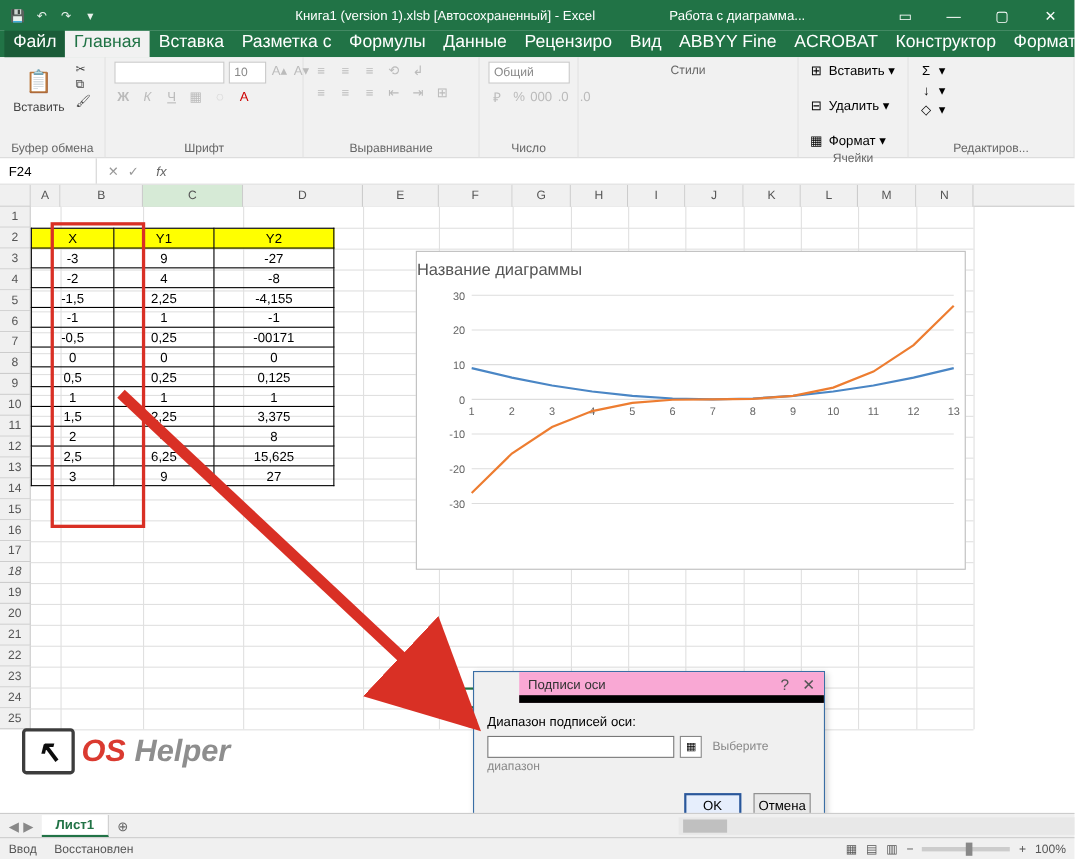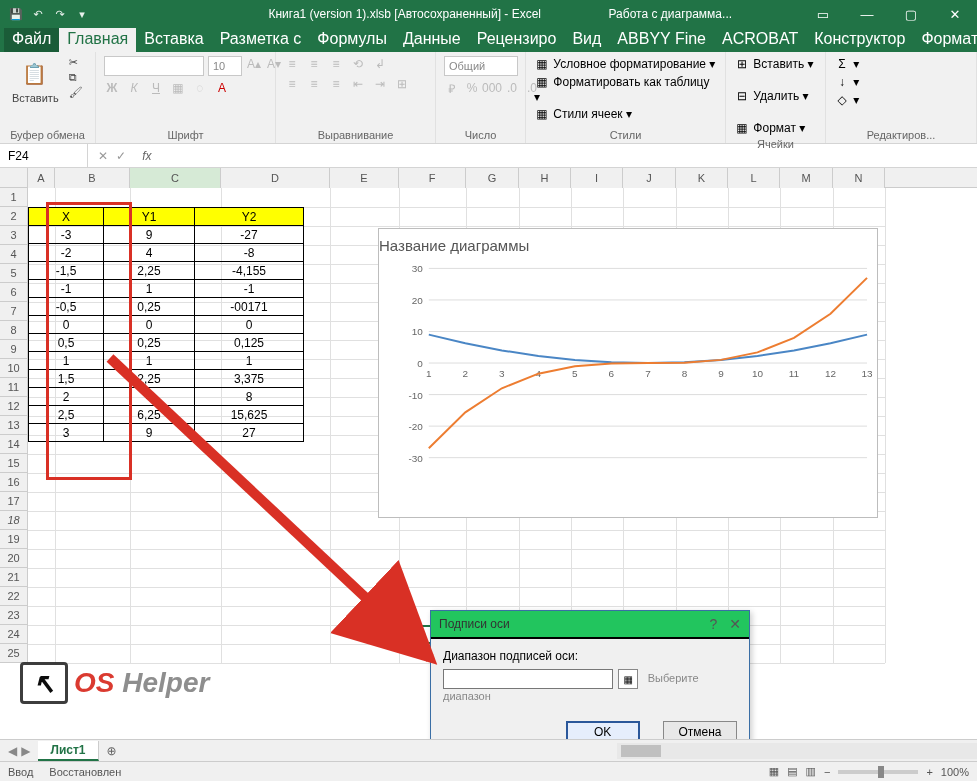--- a/index.html
+++ b/index.html
@@ -67,28 +67,28 @@
 
 .redbox { position: absolute; border: 3px solid #d93025; pointer-events: none; }
 
 
 .chartbox { position: absolute; left: 378px; top: 60px; width: 500px; height: 290px; background: #fff; border: 1px solid #bdbdbd; }
 .charttitle { text-align: left; font-size: 15px; color: #555; padding: 8px 0 4px; }
 .chartsvg { width: 100%; height: 230px; }
 
 
 .dialog { position: absolute; left: 430px; top: 442px; width: 320px; background: #f0f0f0; border: 1px solid #3a6ea5; box-shadow: 2px 2px 6px rgba(0,0,0,.2); }
-.dialog .dlgtitle { height: 28px; display: flex; align-items: center; padding: 0 8px; font-size: 12px; color: #333; background: #22c55e; border-bottom: 2px solid #000000; }
+.dialog .dlgtitle { height: 28px; display: flex; align-items: center; padding: 0 8px; font-size: 12px; color: #333; background: #f9a8d4; border-bottom: 7px solid #000000; margin-left: 41px; }
 .dialog .dlgtitle .dlgbtns { margin-left: auto; display: flex; gap: 12px; font-size: 14px; color: #555; }
 .dialog .dlgbody { padding: 10px 12px; font-size: 12px; }
 .dialog .rangeinput { width: 170px; height: 20px; border: 1px solid #777; background: #fff; display: inline-block; vertical-align: middle; }
 .dialog .rangebtn { width: 20px; height: 20px; border: 1px solid #888; display: inline-flex; align-items: center; justify-content: center; vertical-align: middle; margin-left: 2px; background: #fff; font-size: 10px; }
 .dialog .hint { color: #888; font-size: 11px; margin-left: 6px; }
 .dialog .dlgactions { padding: 8px 12px 12px; text-align: right; }
-.dialog .dlgactions button { width: 74px; height: 22px; font-size: 12px; margin-left: 20px; border: 1px solid #888; background: #e8e8e8; }
+.dialog .dlgactions button { width: 52px; height: 22px; font-size: 12px; margin-left: 8px; border: 1px solid #888; background: #e8e8e8; }
 .dialog .dlgactions button.primary { border: 2px solid #2a579a; background: #e6eefc; }
 
 
 .arrow { position: absolute; pointer-events: none; }
 
 
 .sheettabs { position: absolute; bottom: 20px; left: 0; right: 0; height: 22px; background: #f0f0f0; border-top: 1px solid #ccc; display: flex; align-items: center; }
 .sheettabs .nav { display: flex; gap: 4px; padding: 0 8px; color: #888; }
 .sheettabs .tab { padding: 2px 12px; font-size: 12px; border-right: 1px solid #ccc; }
 .sheettabs .tab.active { background: #fff; border-bottom: 2px solid #217346; font-weight: bold; color: #217346; }
@@ -218,25 +218,20 @@
         <span class="smico">₽</span>
         <span class="smico">%</span>
         <span class="smico">000</span>
         <span class="smico">.0</span>
         <span class="smico">.0</span>
       </div>
     </div>
     <div class="glabel">Число</div>
   </div>
   <div class="group" style="width:200px">
-    <div class="gbody" style="flex-direction:column;gap:2px">
-      <span><span class="smico">▦</span> <span>Условное форматирование</span> ▾</span>
-      <span><span class="smico">▦</span> <span>Форматировать как таблицу</span> ▾</span>
-      <span><span class="smico">▦</span> <span>Стили ячеек</span> ▾</span>
-    </div>
     <div class="glabel">Стили</div>
   </div>
   <div class="group" style="width:100px">
     <div class="gbody" style="flex-direction:column;gap:16px">
       <span><span class="smico">⊞</span> <span>Вставить</span> ▾</span>
       <span><span class="smico">⊟</span> <span>Удалить</span> ▾</span>
       <span><span class="smico">▦</span> <span>Формат</span> ▾</span>
     </div>
     <div class="glabel">Ячейки</div>
   </div>

